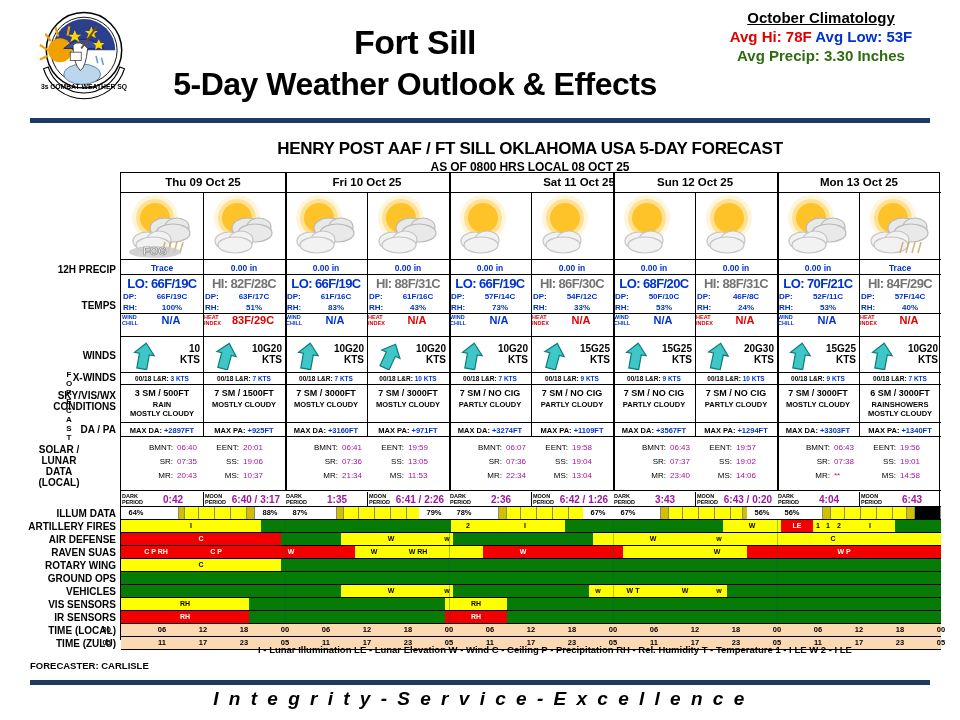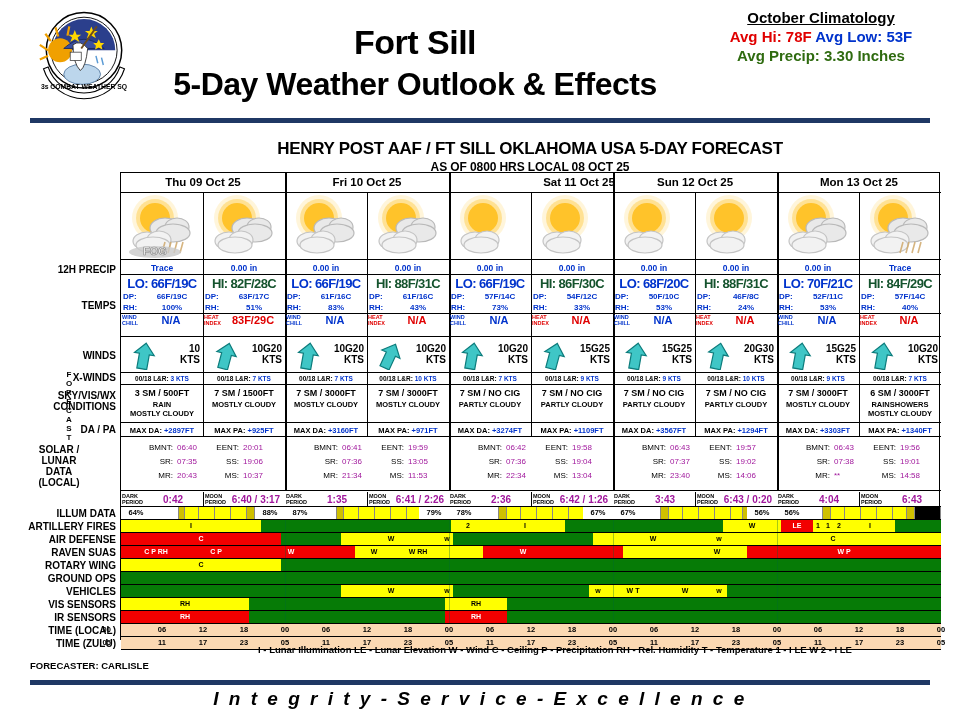--- a/index.html
+++ b/index.html
@@ -56,21 +56,21 @@
 
   
   #preciprow { top:87px; height:15px; }
   .pcell { position:absolute; top:88px; width:82px; height:14px; line-height:14px;
            text-align:center; font-size:8.5px; font-weight:bold; color:#0033cc; }
 
   
   #temprow { top:102px; height:62px; }
   .tcell { position:absolute; top:103px; width:82px; height:60px; }
   .hilo { text-align:center; font-size:13px; font-weight:bold; line-height:15px; letter-spacing:-0.6px; }
-  .hilo.lo { color:#0033cc; } .hilo.hi { color:#14532d; }
+  .hilo.lo { color:#0033cc; } .hilo.hi { color:#737373; }
   .trow { position:relative; height:11px; line-height:11px; font-size:8px; font-weight:bold; }
   .trow .k { position:absolute; left:2px; }
   .trow .v { position:absolute; left:22px; width:58px; text-align:center; }
   .blue { color:#0033cc; }
   .tsub { position:relative; height:13px; border-top:1px solid #000; }
   .tsub .k2 { position:absolute; left:1px; top:0px; font-size:5.5px; font-weight:bold; line-height:6px; width:20px;}
   .tsub .v2 { position:absolute; left:20px; top:0px; width:60px; text-align:center;
               font-size:11px; font-weight:bold; line-height:12px; }
 
   
@@ -581,21 +581,21 @@
         <div class="swx">PARTLY CLOUDY</div>
       </div>
       <div class="dcell" style="left:410px;">MAX PA: <b>+1109FT</b></div>
       <div class="ihalf" style="left:410px;border-left:1px solid #000;">
         <div class="lbl">MOON<br>PERIOD</div>
         <div class="val">6:42 / 1:26</div>
       </div>
       <div class="solcell" style="left:328px;border-left:1.5px solid #000;">
         <div class="solpair">
           <span class="sk1">BMNT:</span>
-          <span class="sv1">06:42</span>
+          <span class="sv1">06:07</span>
           <span class="sk2">EENT:</span>
           <span class="sv2">19:58</span>
         </div>
         <div class="solpair">
           <span class="sk1">SR:</span>
           <span class="sv1">07:36</span>
           <span class="sk2">SS:</span>
           <span class="sv2">19:04</span>
         </div>
         <div class="solpair">

